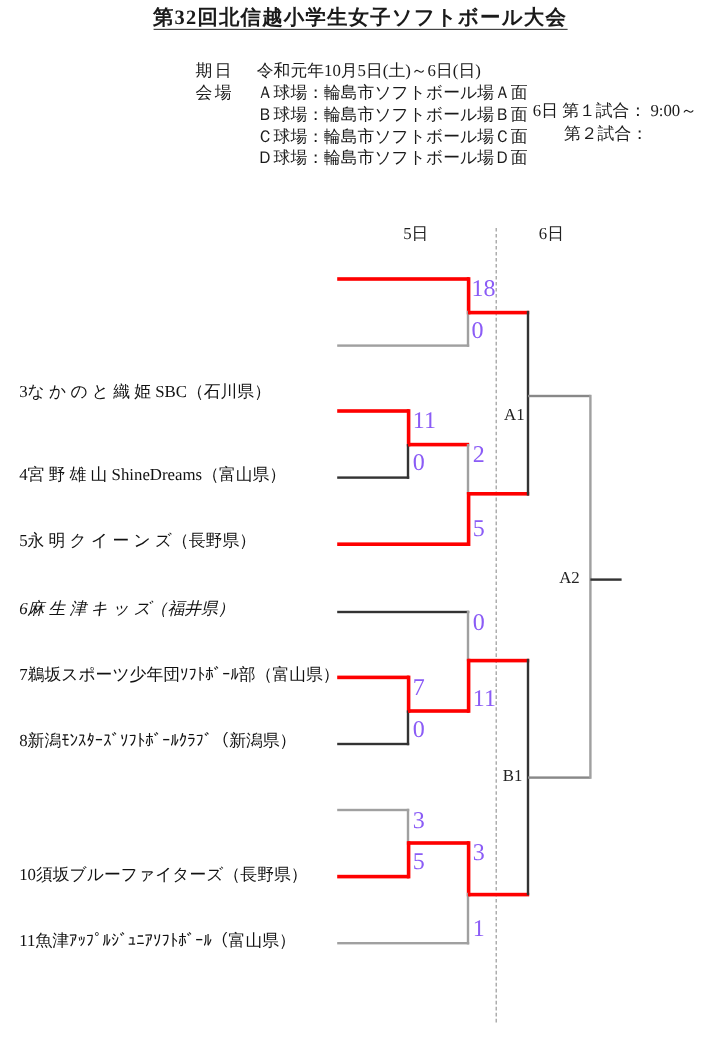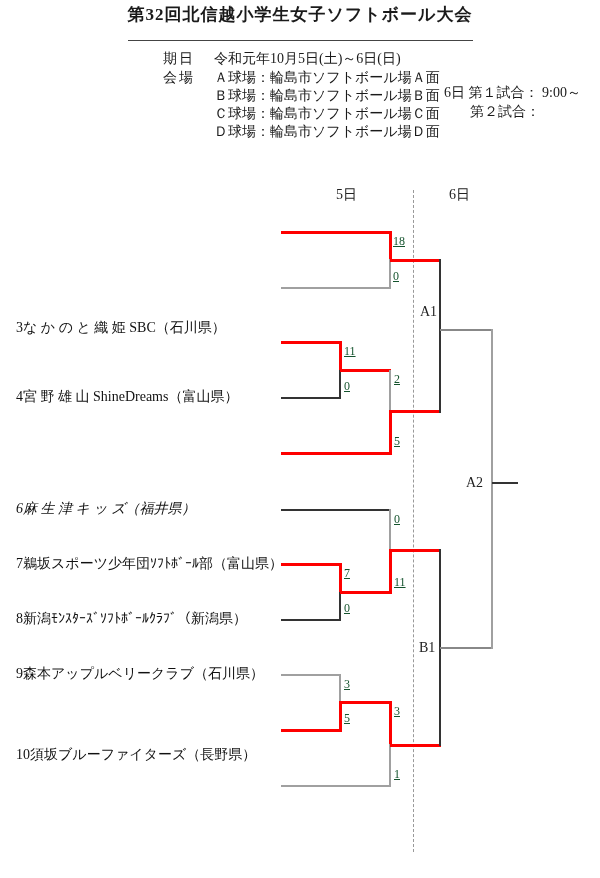--- a/index.html
+++ b/index.html
@@ -8,29 +8,29 @@
     width:600px;height:878px;
     background:#ffffff;
     font-family:"Liberation Serif", serif;
     color:#1a1a1a;
     overflow:hidden;
   }
   .title{
     position:absolute;top:3px;left:0;width:600px;
     text-align:center;font-size:17px;font-weight:bold;letter-spacing:1px;
   }
-  .title span{border-bottom:1px solid #444;padding-bottom:16px;margin-top:24px;}
+  .title span{border-bottom:1px solid #444;padding-bottom:0;margin-top:24px;}
   .info-label{position:absolute;font-size:14px;letter-spacing:2px;}
   .info-value{position:absolute;font-size:14px;}
   .sched{position:absolute;font-size:14px;}
   .day-label{position:absolute;font-size:14px;color:#222;}
   .team{position:absolute;left:16px;height:16px;line-height:16px;font-size:14px;white-space:nowrap;color:#111;}
   .hl{position:absolute;}
   .vl{position:absolute;}
-  .score{position:absolute;font-size:12px;color:#14532d;line-height:15px;text-decoration:underline;}
+  .score{position:absolute;font-size:20px;color:#8b5cf6;line-height:15px;}
   .round-label{position:absolute;font-size:14px;color:#222;line-height:15px;}
   .dashed{position:absolute;border-left:1px dashed #999;width:0;}
 </style>
 </head>
 <body>
 
 <div class="page">
 
   <div class="title">
     <span>第32回北信越小学生女子ソフトボール大会</span>
@@ -46,25 +46,26 @@
 
   <div class="sched" style="left:444px;top:84px;">6日 第１試合：  9:00～</div>
   <div class="sched" style="left:470px;top:103px;">第２試合：</div>
 
   <div class="day-label" style="left:336px;top:186px;">5日</div>
   <div class="day-label" style="left:449px;top:186px;">6日</div>
   <div class="dashed" style="left:413px;top:190px;height:662px;"></div>
 
   <div class="team" style="top:320px;"><span>3</span><span>な か の と 織 姫 SBC</span><span>（石川県）</span></div>
   <div class="team" style="top:389px;"><span>4</span><span>宮 野 雄 山  ShineDreams</span><span>（富山県）</span></div>
+  <div class="team" style="top:444px;"><span>5</span><span>永 明 ク イ ー ン ズ</span><span>（長野県）</span></div>
   <div class="team" style="top:501px;font-style:italic;"><span>6</span><span>麻 生 津 キ ッ ズ</span><span>（福井県）</span></div>
   <div class="team" style="top:556px;"><span>7</span><span>鵜坂スポーツ少年団ｿﾌﾄﾎﾞｰﾙ部</span><span>（富山県）</span></div>
   <div class="team" style="top:611px;"><span>8</span><span>新潟ﾓﾝｽﾀｰｽﾞｿﾌﾄﾎﾞｰﾙｸﾗﾌﾞ</span><span>（新潟県）</span></div>
-  <div class="team" style="top:666px;"><span>9</span><span>森本アップルベリークラブ</span><span>（石川県）</span></div>
-  <div class="team" style="top:747px;"><span>10</span><span>須坂ブルーファイターズ</span><span>（長野県）</span></div>
+  <div class="team" style="top:722px;"><span>10</span><span>須坂ブルーファイターズ</span><span>（長野県）</span></div>
+  <div class="team" style="top:777px;"><span>11</span><span>魚津ｱｯﾌﾟﾙｼﾞｭﾆｱｿﾌﾄﾎﾞｰﾙ</span><span>（富山県）</span></div>
 
   <div class="hl" style="left:281px;top:231px;width:110px;height:3px;background:#fe0000;"></div>
   <div class="hl" style="left:281px;top:287px;width:110px;height:2px;background:#a0a0a0;"></div>
   <div class="hl" style="left:281px;top:341px;width:60px;height:3px;background:#fe0000;"></div>
   <div class="hl" style="left:281px;top:397px;width:60px;height:2px;background:#333;"></div>
   <div class="hl" style="left:281px;top:452px;width:110px;height:3px;background:#fe0000;"></div>
   <div class="hl" style="left:281px;top:509px;width:110px;height:2px;background:#333;"></div>
   <div class="hl" style="left:281px;top:563px;width:60px;height:3px;background:#fe0000;"></div>
   <div class="hl" style="left:281px;top:619px;width:60px;height:2px;background:#333;"></div>
   <div class="hl" style="left:281px;top:674px;width:60px;height:2px;background:#a0a0a0;"></div>
@@ -116,17 +117,17 @@
   <div class="score" style="left:394px;top:434px;">5</div>
   <div class="score" style="left:394px;top:512px;">0</div>
   <div class="score" style="left:394px;top:575px;">11</div>
   <div class="score" style="left:344px;top:566px;">7</div>
   <div class="score" style="left:344px;top:601px;">0</div>
   <div class="score" style="left:344px;top:677px;">3</div>
   <div class="score" style="left:344px;top:711px;">5</div>
   <div class="score" style="left:394px;top:704px;">3</div>
   <div class="score" style="left:394px;top:767px;">1</div>
 
-  <div class="round-label" style="left:420px;top:304px;">A1</div>
+  <div class="round-label" style="left:420px;top:339px;">A1</div>
   <div class="round-label" style="left:466px;top:475px;">A2</div>
   <div class="round-label" style="left:419px;top:640px;">B1</div>
 
 </div>
 
 </body></html>

